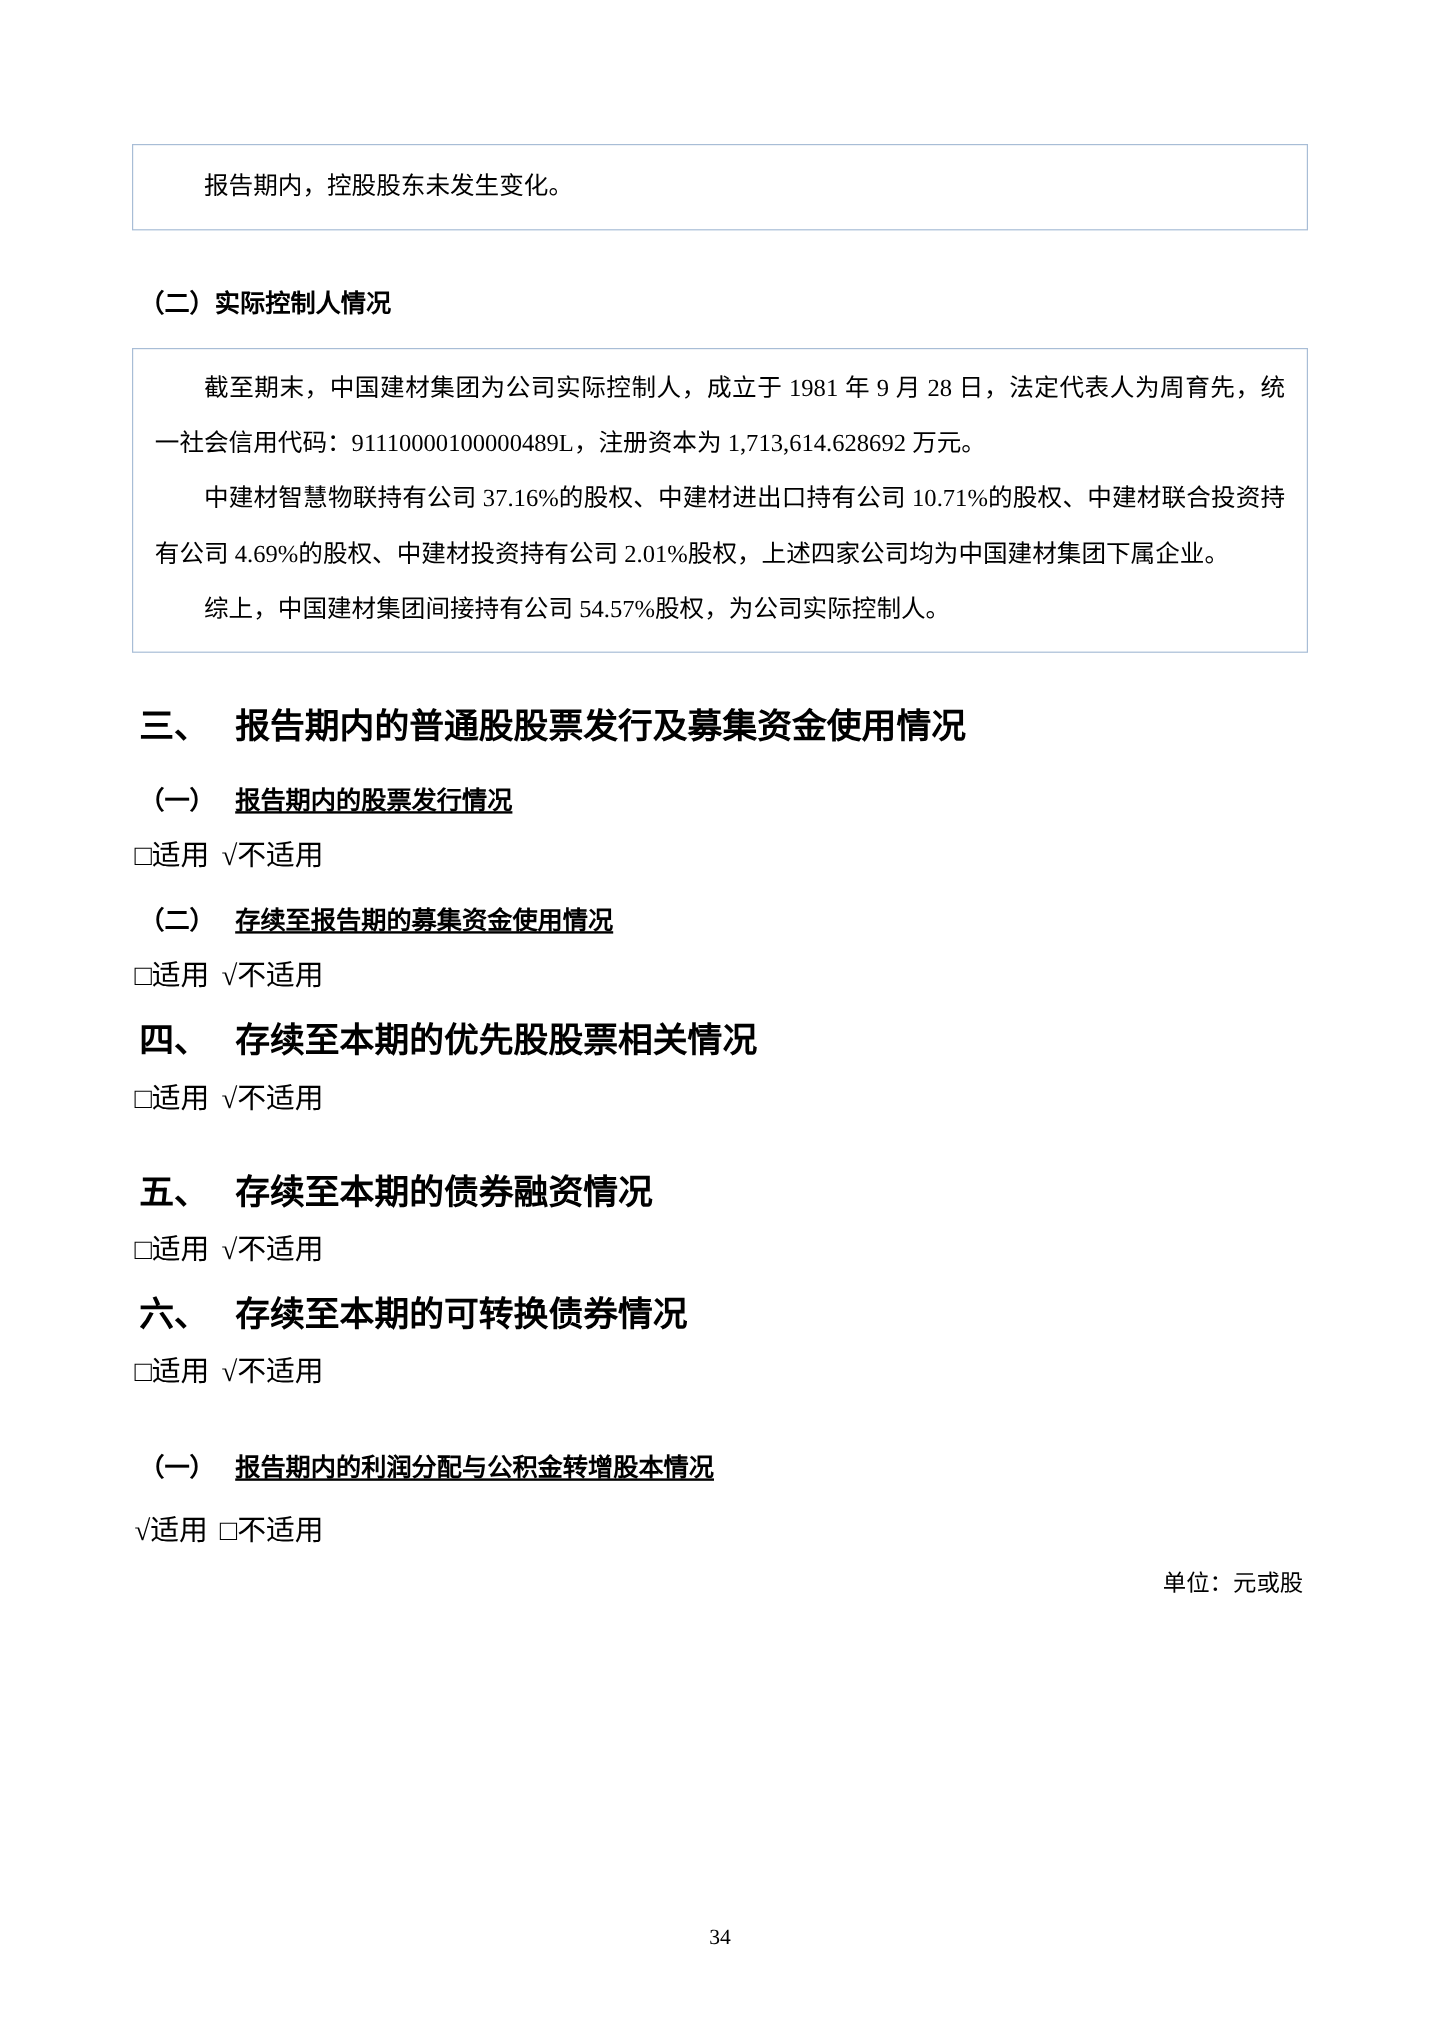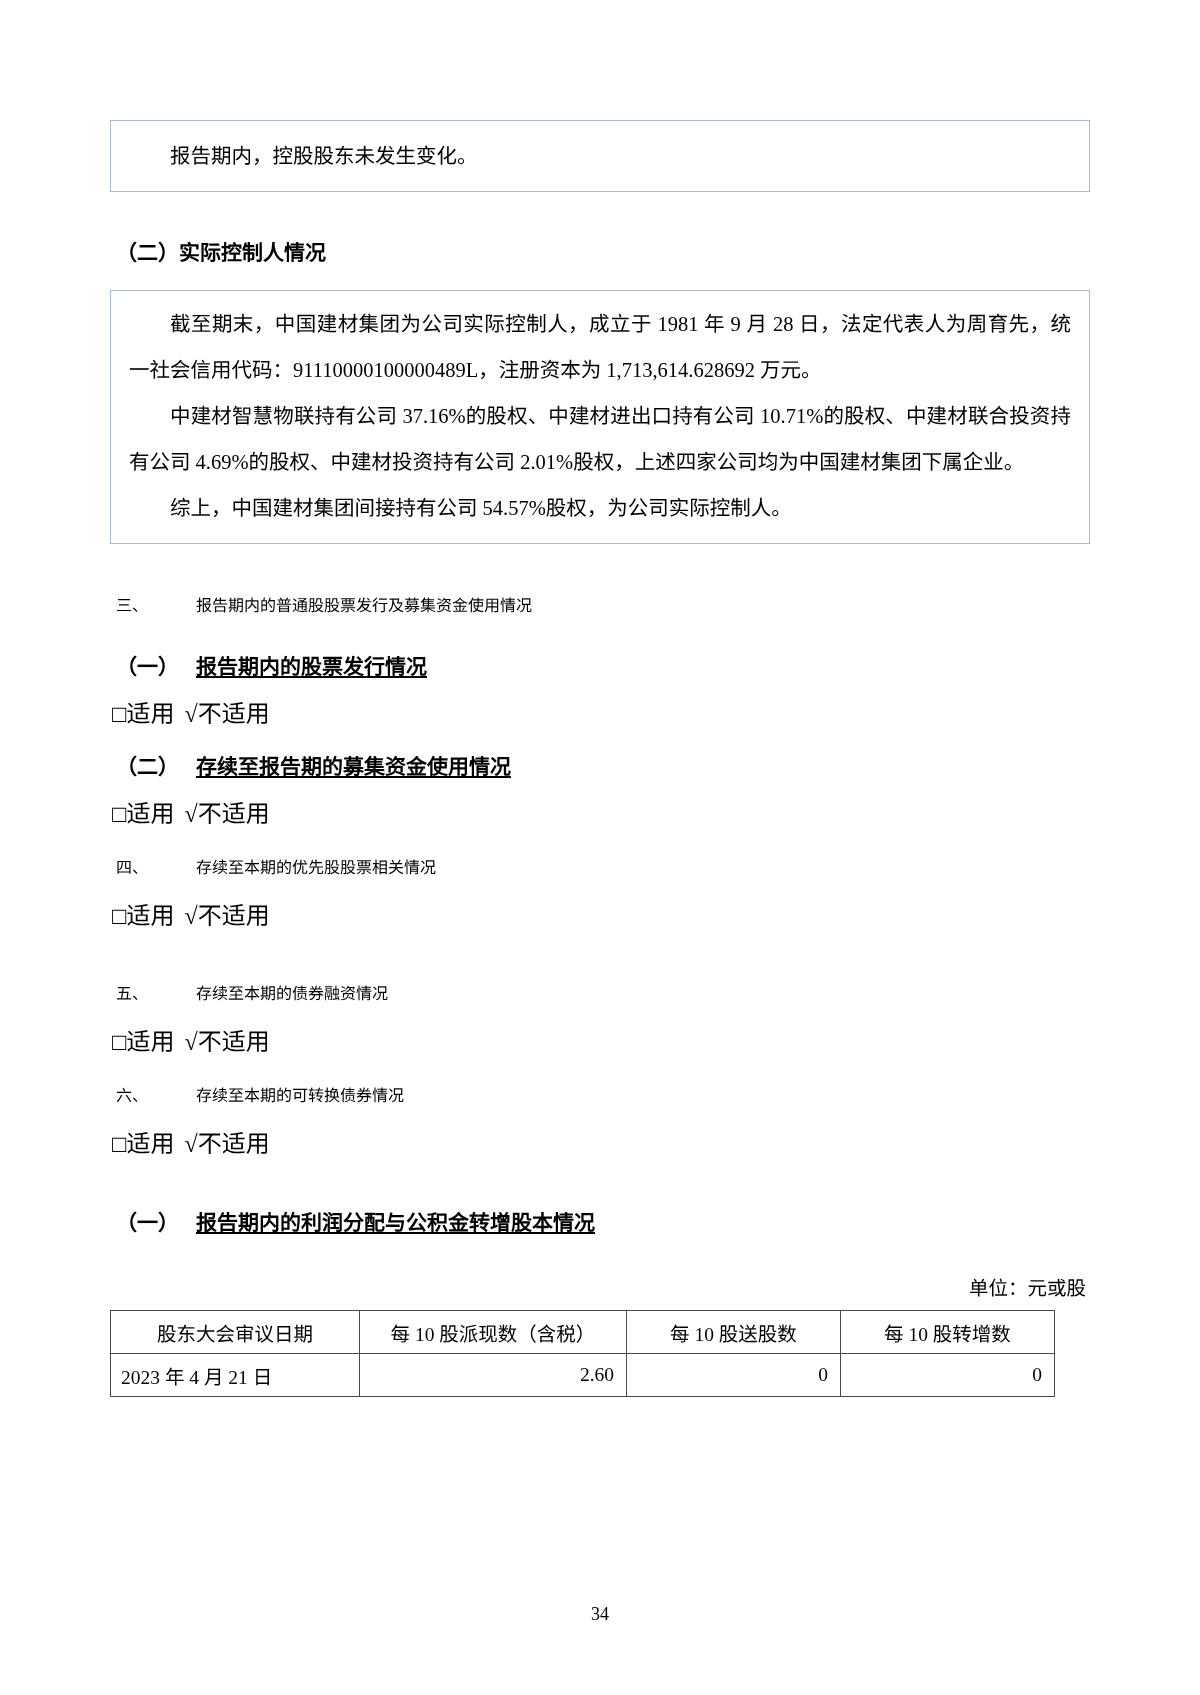--- a/index.html
+++ b/index.html
@@ -47,22 +47,22 @@
 
   
   .h-sub {
     font-size: 21px;
     font-weight: bold;
     margin: 0;
     line-height: 34px;
     padding-left: 6px;
   }
   .h-main {
-    font-size: 16px;
-    font-weight: normal;
+    font-size: 29px;
+    font-weight: bold;
     margin: 0;
     line-height: 36px;
     padding-left: 6px;
   }
   .h-main .num {
     display: inline-block;
     width: 80px;
   }
   .h-sub2 {
     font-size: 21px;
@@ -201,39 +201,24 @@
 
   <div class="spacer-20"></div>
 
 
   <div class="spacer-26"></div>
 
   <h3 class="h-sub2">
     <span class="num">（一）</span><span>报告期内的利润分配与公积金转增股本情况</span>
   </h3>
   <div class="spacer-20"></div>
+  <p class="applic">
+    <span>√适用</span><span class="gap"></span><span>□不适用</span>
+  </p>
 
   <div class="spacer-14"></div>
 
   <p class="unit-line">单位：元或股</p>
 
-  <table class="dividend">
-    <thead>
-      <tr>
-        <th style="width:232px">股东大会审议日期</th>
-        <th style="width:250px">每 10 股派现数（含税）</th>
-        <th style="width:197px">每 10 股送股数</th>
-        <th style="width:197px">每 10 股转增数</th>
-      </tr>
-    </thead>
-    <tbody>
-      <tr>
-        <td class="c0">2023 年 4 月 21 日</td>
-        <td class="num">2.60</td>
-        <td class="num">0</td>
-        <td class="num">0</td>
-      </tr>
-    </tbody>
-  </table>
 
   <div class="page-number">34</div>
 
 </div>
 
 </body></html>

